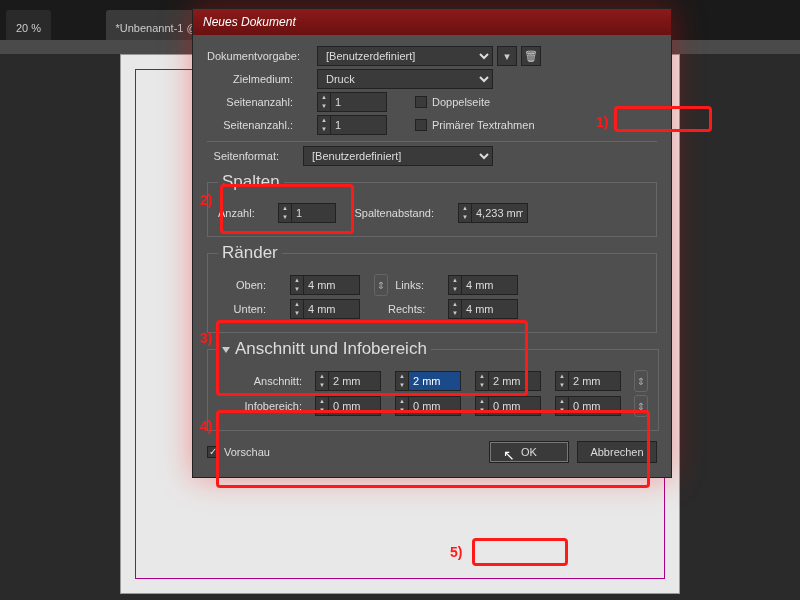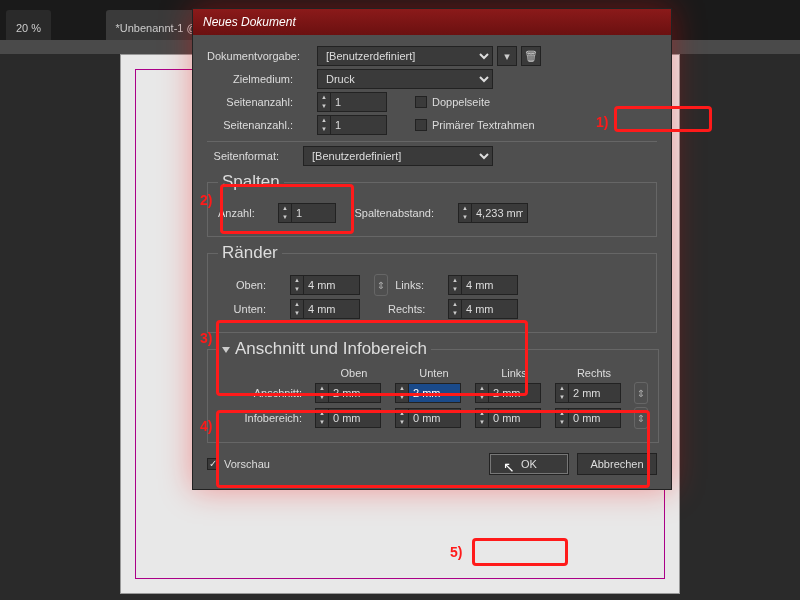--- a/index.html
+++ b/index.html
@@ -174,26 +174,20 @@
               <b>▲</b>
               <b>▼</b>
             </div>
             <input class="num" value="4 mm" style="">
           </div>
       </div>
     </fieldset>
 
     <fieldset>
       <legend><span class="disclose"></span><span>Anschnitt und Infobereich</span></legend>
-      <div class="colhdr">
-        <span>Oben</span>
-          <span>Unten</span>
-          <span>Links</span>
-          <span>Rechts</span>
-      </div>
       <div class="gridrow">
         <span class="gl">Anschnitt:</span>
         <div class="cell">
             <div class="numwrap">
               <div class="spin">
                 <b>▲</b>
                 <b>▼</b>
               </div>
               <input class="num" value="2 mm" style="">
             </div>

